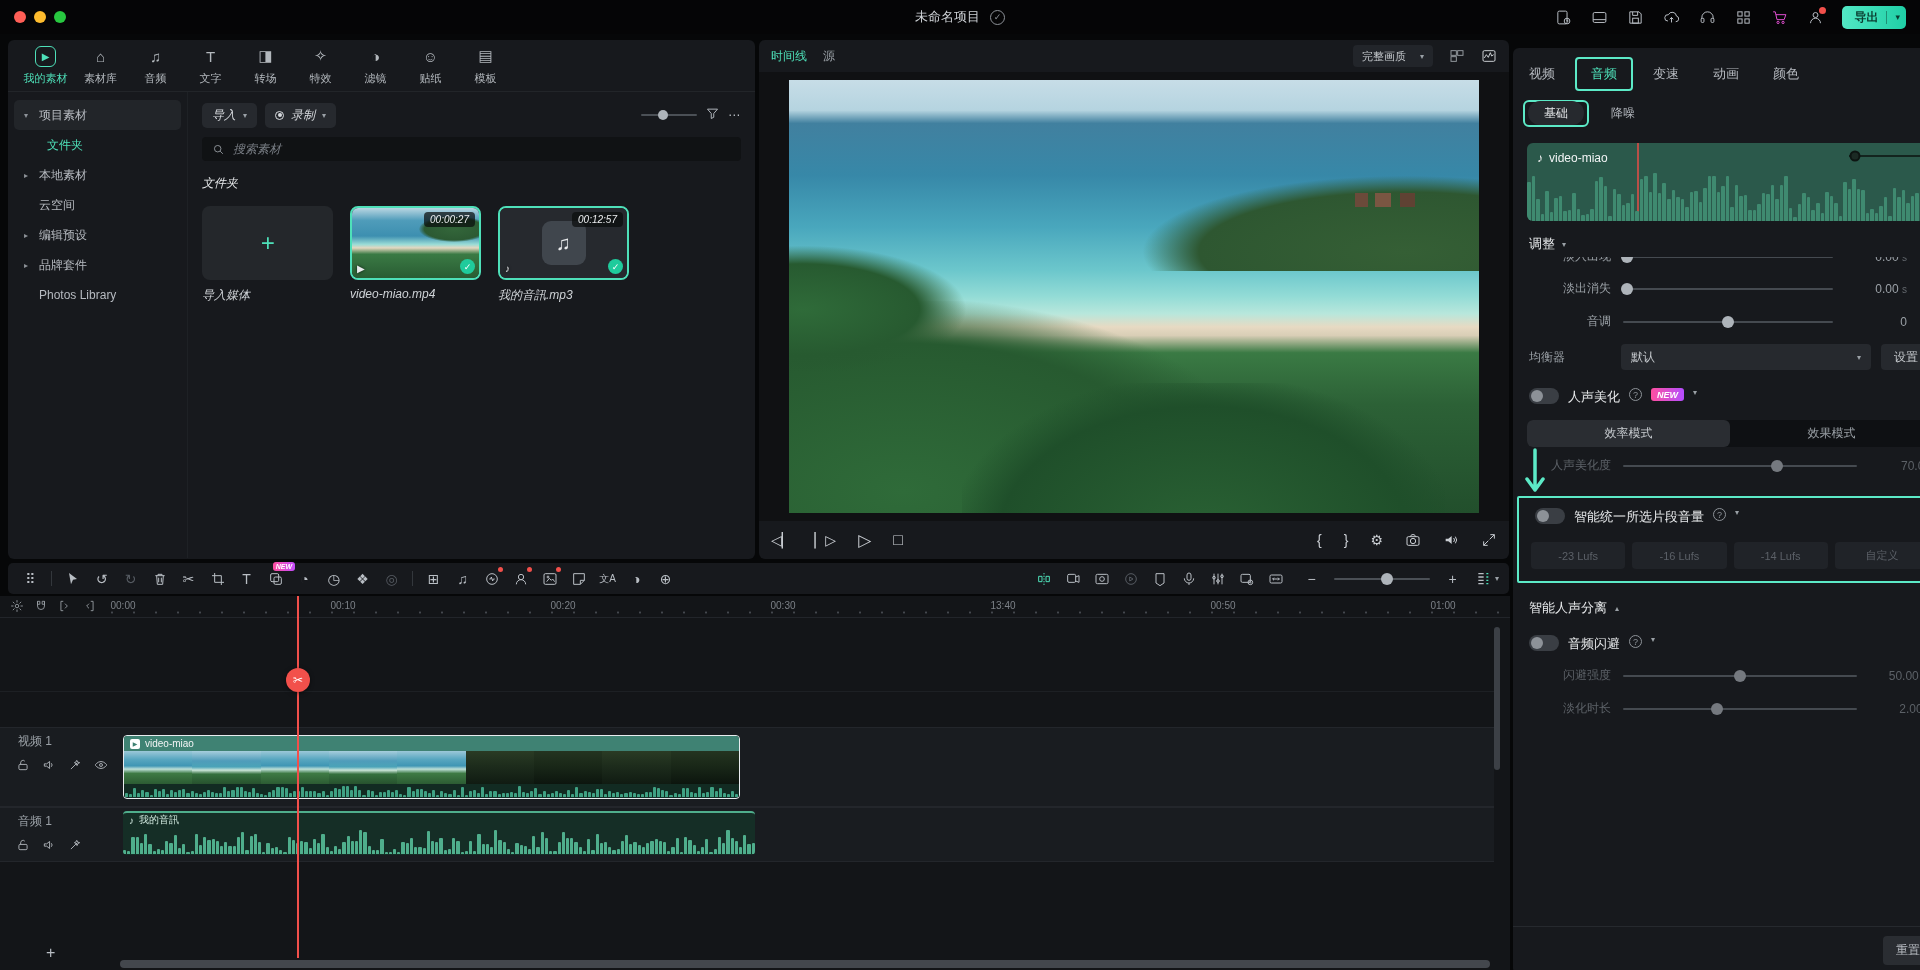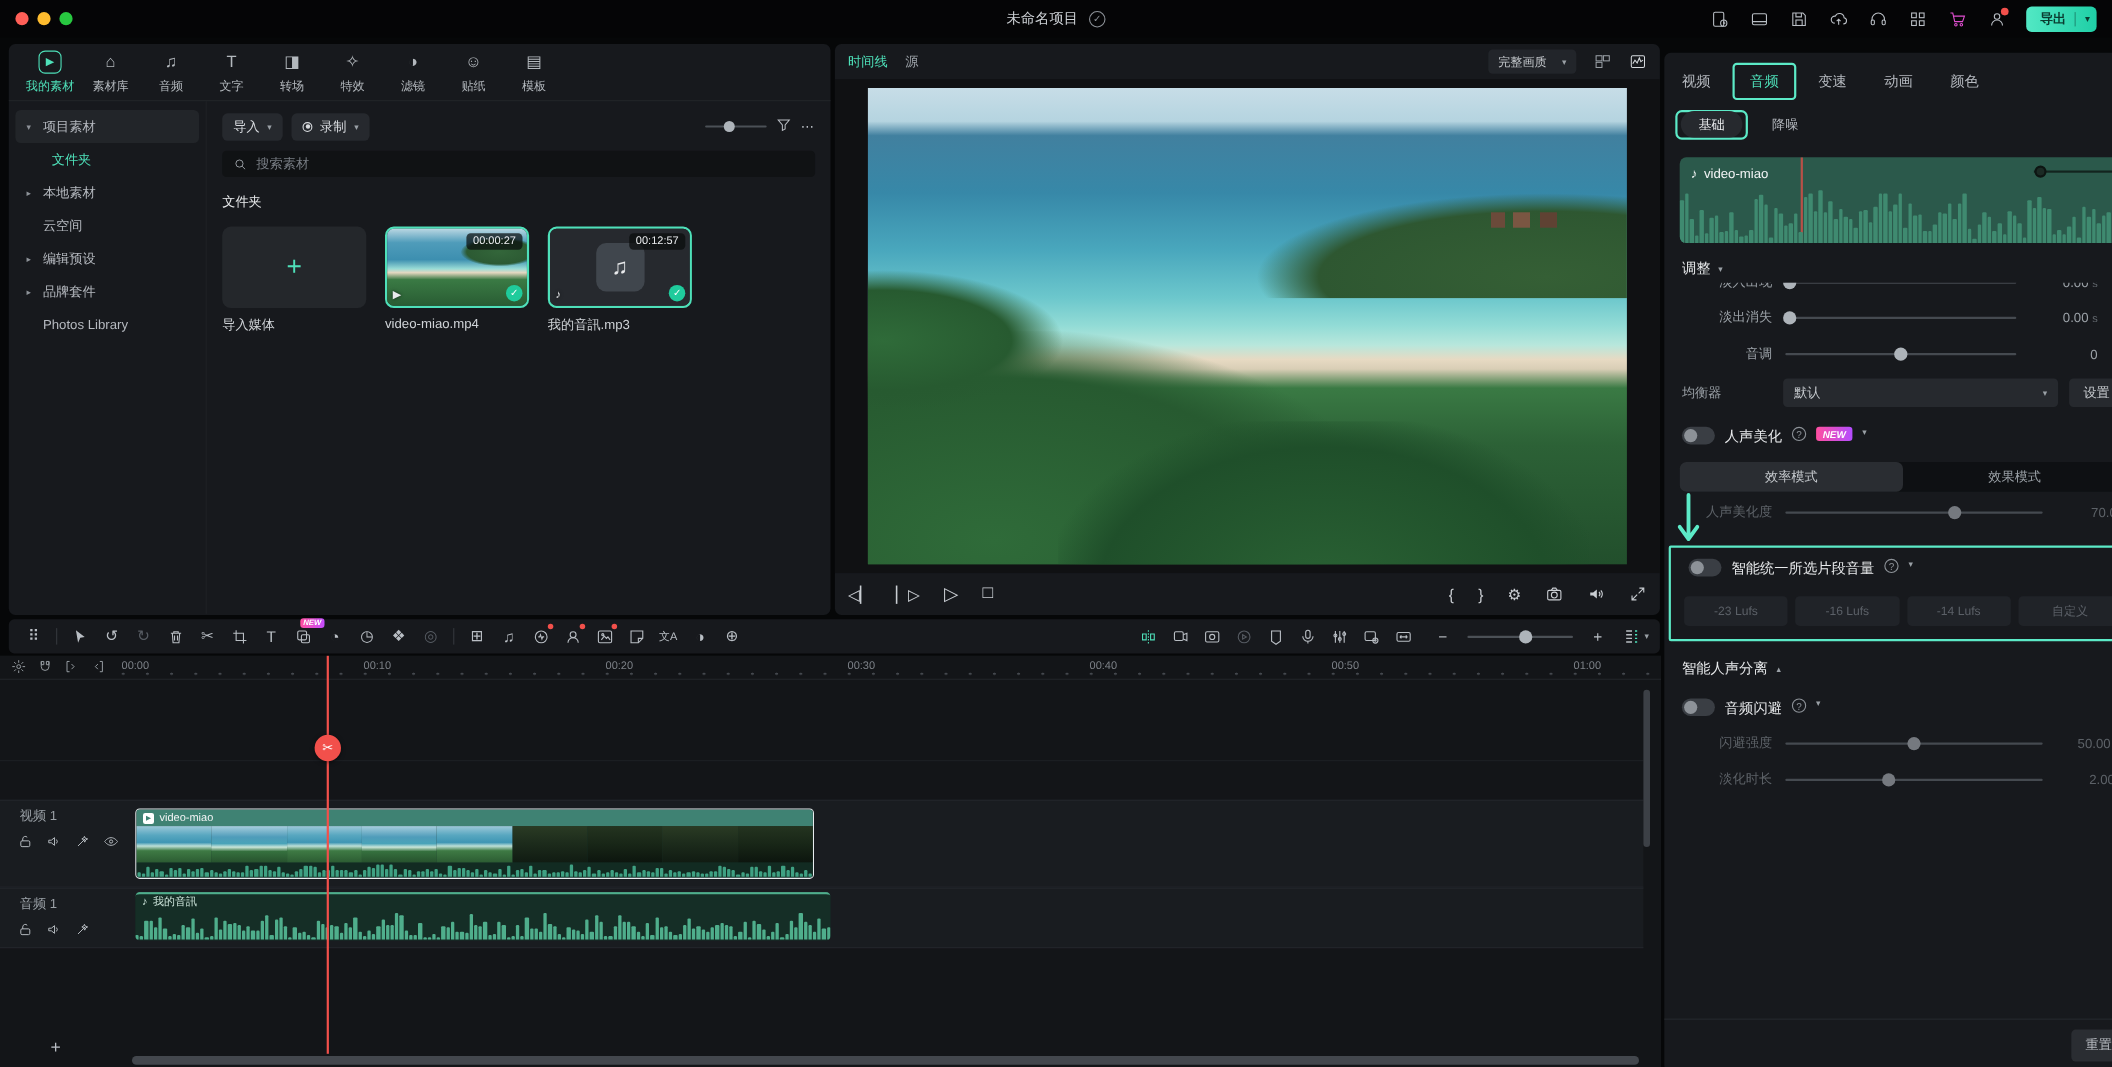--- a/index.html
+++ b/index.html
@@ -36,21 +36,21 @@
   .mtab { width:47px; display:flex; flex-direction:column; align-items:center; gap:4px; color:#b3b8bd; font-size:11px; cursor:default; }
   .mtab .mic2 { width:21px; height:21px; display:flex; align-items:center; justify-content:center; font-size:15px; color:#b3b8bd; }
   .mtab.act { color:#4ee0b9; }
   .mtab.act .mic2 { color:#4ee0b9; border:1.5px solid #4ee0b9; border-radius:6px; font-size:10px; }
   .media-body { display:flex; height:466px; }
   .m-side { width:180px; padding:8px 6px; border-right:1px solid #1e2125; }
   .srow { height:30px; display:flex; align-items:center; gap:7px; padding:0 10px; border-radius:5px; color:#b6bac0; font-size:12px; }
   .srow .ar { font-size:8px; color:#8d9298; width:8px; }
   .srow.top { background:#222529; }
   .srow.sel { color:#4ee0b9; padding-left:33px; }
-  .m-content { flex:1; padding:10px 14px; position:relative; }
+  .m-content { flex:1; padding:10px 14px; position:relative;font-style:italic; }
   .m-toolbar { display:flex; align-items:center; gap:8px; height:26px; }
   .pillbtn { height:25px; background:#26292e; border-radius:5px; display:flex; align-items:center; gap:7px; padding:0 10px; color:#d9dce0; font-size:12px; }
   .pillbtn .car { font-size:8px; color:#9aa0a6; }
   .recdot { width:9px; height:9px; border:1.5px solid #d9dce0; border-radius:50%; display:inline-flex; align-items:center; justify-content:center; }
   .recdot i { width:4px; height:4px; background:#d9dce0; border-radius:50%; }
   .m-toolbar .spacer { flex:1; }
   .mini-slider { width:56px; height:2px; background:#4b5056; border-radius:2px; position:relative; }
   .mini-slider .kn { width:10px; height:10px; }
   .funnel svg { width:15px; height:15px; stroke:#b9bec4; fill:none; stroke-width:1.5; }
   .more { color:#b9bec4; letter-spacing:1px; }
@@ -867,21 +867,21 @@
             </svg></span>
         <span><svg viewBox="0 0 24 24">
               <path d="M15 4h4v16h-4M12 8l-4 4 4 4"></path>
             </svg></span>
       </div>
       <div class="nums">
         <span style="left:123px">00:00</span>
         <span style="left:343px">00:10</span>
         <span style="left:563px">00:20</span>
         <span style="left:783px">00:30</span>
-        <span style="left:1003px">00:40</span>
+        <span style="left:1003px">13:40</span>
         <span style="left:1223px">00:50</span>
         <span style="left:1443px">01:00</span>
       </div>
       <div class="ticks"></div>
     </div>
     <div class="guide"></div>
     <div class="lane video"></div>
     <div class="lane audio"></div>
 
     <div class="thead" style="top:131px">

